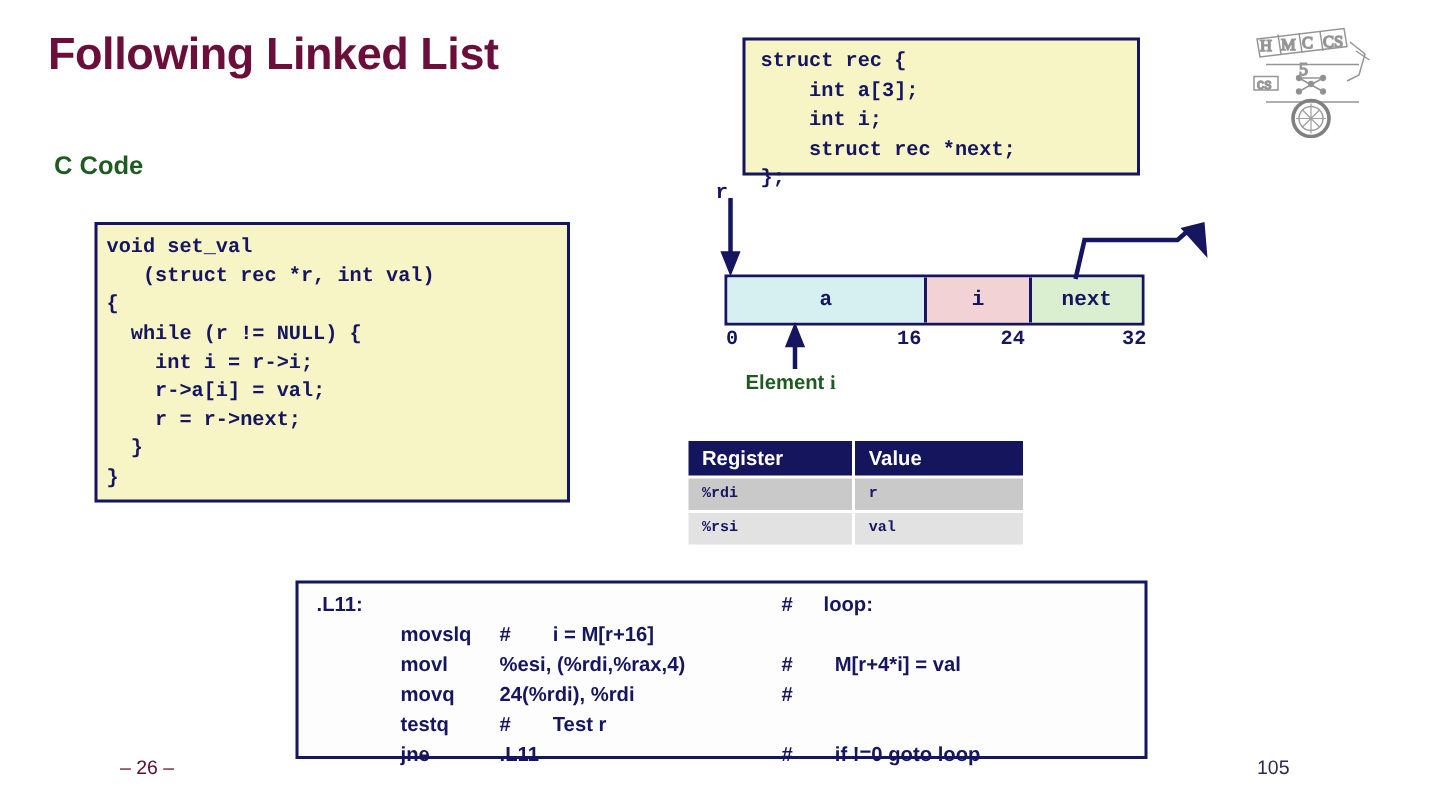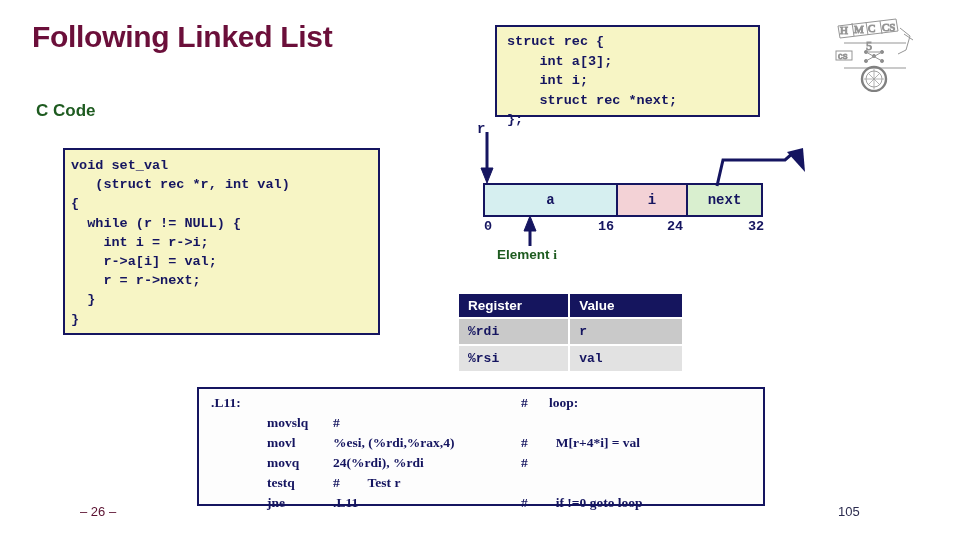--- a/index.html
+++ b/index.html
@@ -42,21 +42,21 @@
     left:495px;top:25px;width:265px;height:92px;
     font-size:13.5px;line-height:19.5px;
     padding:5px 0 0 10px;
     font-weight:bold;
   }
 
   
   #asm-box{
     position:absolute;left:197px;top:387px;width:568px;height:119px;
     background:#fdfdfd;border:2px solid #151560;box-sizing:border-box;
-    font-family:Liberation Serif, serif;color:#151560;
+    font-family:Liberation Sans, sans-serif;color:#151560;
     font-size:13.5px;line-height:20px;font-weight:bold;
     padding:4px 0 0 0;
   }
   .asm-row{display:flex;}
   .asm-label{width:68px;padding-left:12px;box-sizing:border-box;white-space:pre;}
   .asm-op{width:66px;box-sizing:border-box;white-space:pre;}
   .asm-args{width:188px;box-sizing:border-box;white-space:pre;}
   .asm-hash{width:28px;box-sizing:border-box;white-space:pre;}
   .asm-comment{white-space:pre;}
 
@@ -98,21 +98,21 @@
   #reg-table{
     position:absolute;left:457px;top:292px;width:227px;
     border-collapse:separate;border-spacing:2px;
   }
   #reg-table th{
     background:#15155e;color:#ffffff;text-align:left;
     font-size:13.5px;font-weight:bold;padding:4px 0 4px 9px;
   }
   #reg-table td{
     font-family:"Liberation Mono",monospace;font-weight:bold;
-    color:#151560;font-size:13px;padding:5px 0 5px 9px;
+    color:#151560;font-size:10px;padding:5px 0 5px 9px;
   }
   #reg-table th.c1,#reg-table td.c1{width:103px;}
   #reg-table th.c2,#reg-table td.c2{width:107px;}
   tr.row-odd td{background:#c9c9c9;}
   tr.row-even td{background:#e2e2e2;}
 
   
   #foot-left{
     position:absolute;left:32px;top:504px;font-size:13px;color:#5a1030;margin-left:48px;
   }
@@ -211,20 +211,21 @@
       <span class="asm-label">.L11:</span>
       <span class="asm-op"></span>
       <span class="asm-args"></span>
       <span class="asm-hash">#</span>
       <span class="asm-comment">loop:</span>
     </div>
     <div class="asm-row">
       <span class="asm-label"></span>
       <span class="asm-op">movslq</span>
       <span class="asm-hash">#</span>
+      <span class="asm-comment">  i = M[r+16]</span>
     </div>
     <div class="asm-row">
       <span class="asm-label"></span>
       <span class="asm-op">movl</span>
       <span class="asm-args">%esi, (%rdi,%rax,4)</span>
       <span class="asm-hash">#</span>
       <span class="asm-comment">  M[r+4*i] = val</span>
     </div>
     <div class="asm-row">
       <span class="asm-label"></span>

